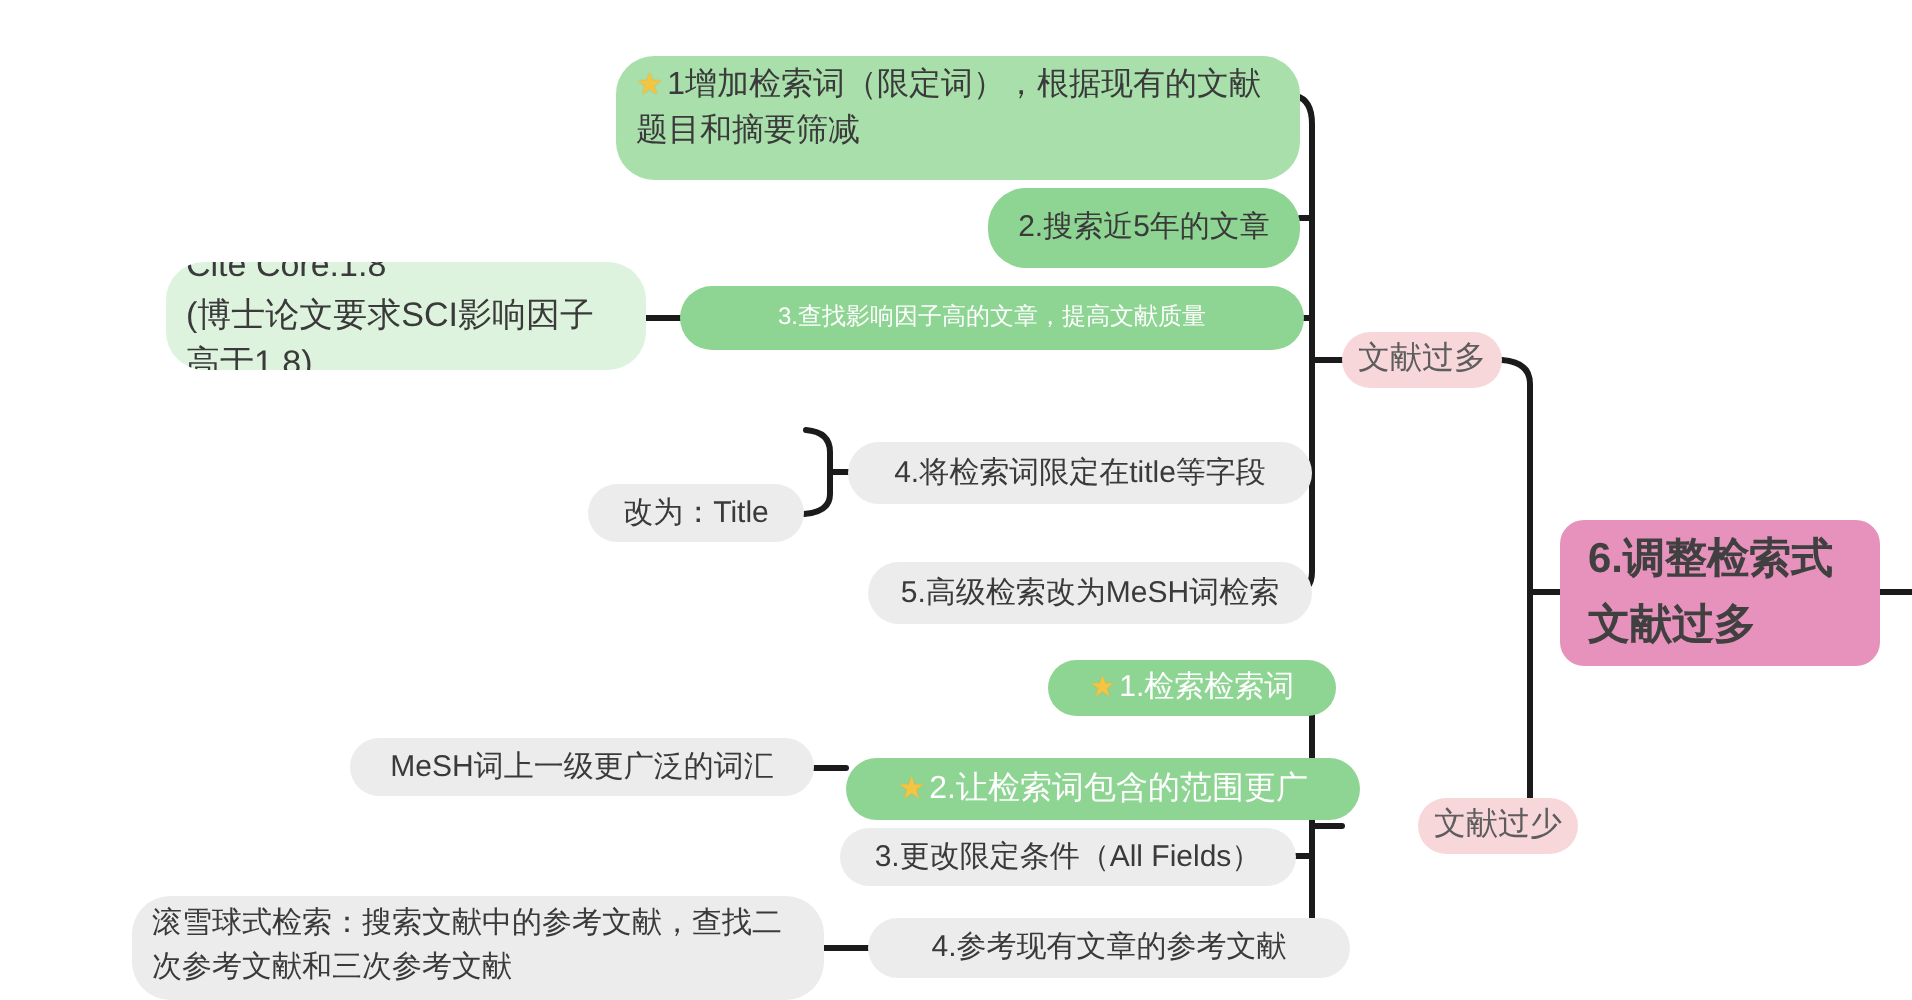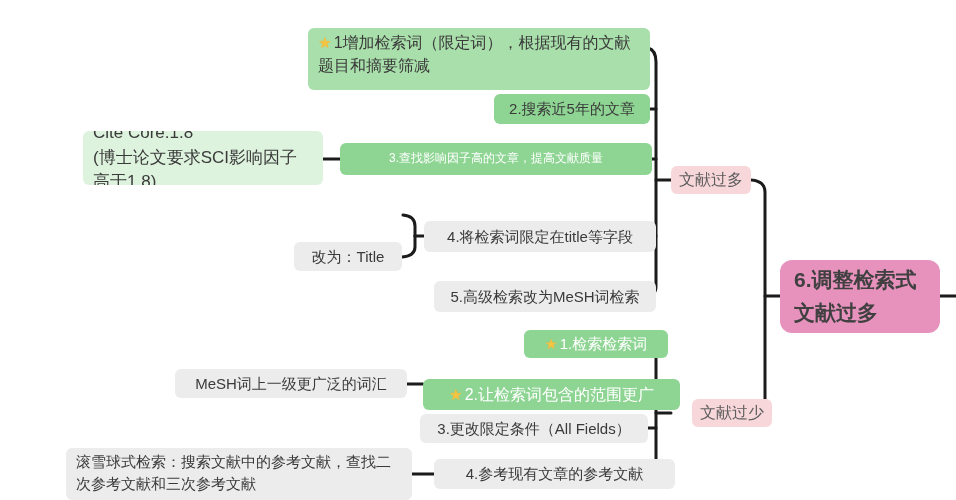--- a/index.html
+++ b/index.html
@@ -17,21 +17,21 @@
   }
   .wires {
     position: absolute;
     inset: 0;
     width: 956px;
     height: 500px;
   }
   .node {
     position: absolute;
     box-sizing: border-box;
-    border-radius: 6px;
+    border-radius: 19px;
     display: flex;
     align-items: center;
     font-size: 15px;
     line-height: 1.45;
     padding: 3px 10px;
     white-space: nowrap;
     overflow: hidden;
     color: #3a3a3a;
     justify-content: center;
   }
@@ -95,21 +95,21 @@
     <path d="M402,257 Q415,256 415,247 L415,236"></path>
     <path d="M415,236 L424,236"></path>
     <path d="M407,384 L423,384"></path>
     <path d="M412,474 L434,474"></path>
   </svg>
 
   <div class="node green-light wrap" style="left:308px; top:28px; width:342px; height:62px; font-size:16px;">
     <span><span class="star">★</span><span>1增加检索词（限定词），根据现有的文献题目和摘要筛减</span></span>
   </div>
 
-  <div class="node green" style="left:494px; top:94px; width:156px; height:30px;">
+  <div class="node green" style="left:494px; top:94px; width:156px; height:40px;">
     <span>2.搜索近5年的文章</span>
   </div>
 
   <div class="node green-pale multiline" style="left:55px; top:131px; width:240px; height:54px; font-size:17px;margin-left:28px;">
     <span style="white-space:pre-line">Cite Core:1.8
 (博士论文要求SCI影响因子高于1.8)</span>
   </div>
 
   <div class="node green t-white" style="left:340px; top:143px; width:312px; height:32px; font-size:12px;">
     <span>3.查找影响因子高的文章，提高文献质量</span>
@@ -146,21 +146,21 @@
   </div>
 
   <div class="node gray" style="left:175px; top:369px; width:232px; height:29px;">
     <span>MeSH词上一级更广泛的词汇</span>
   </div>
 
   <div class="node gray" style="left:420px; top:414px; width:228px; height:29px;">
     <span>3.更改限定条件（All Fields）</span>
   </div>
 
-  <div class="node pink-light" style="left:692px; top:399px; width:80px; height:28px; font-size:16px;">
+  <div class="node pink-light" style="left:709px; top:399px; width:80px; height:28px; font-size:16px;">
     <span>文献过少</span>
   </div>
 
   <div class="node gray" style="left:434px; top:459px; width:241px; height:30px;">
     <span>4.参考现有文章的参考文献</span>
   </div>
 
   <div class="node gray wrap" style="left:66px; top:448px; width:346px; height:52px;">
     <span>滚雪球式检索：搜索文献中的参考文献，查找二次参考文献和三次参考文献</span>
   </div>

